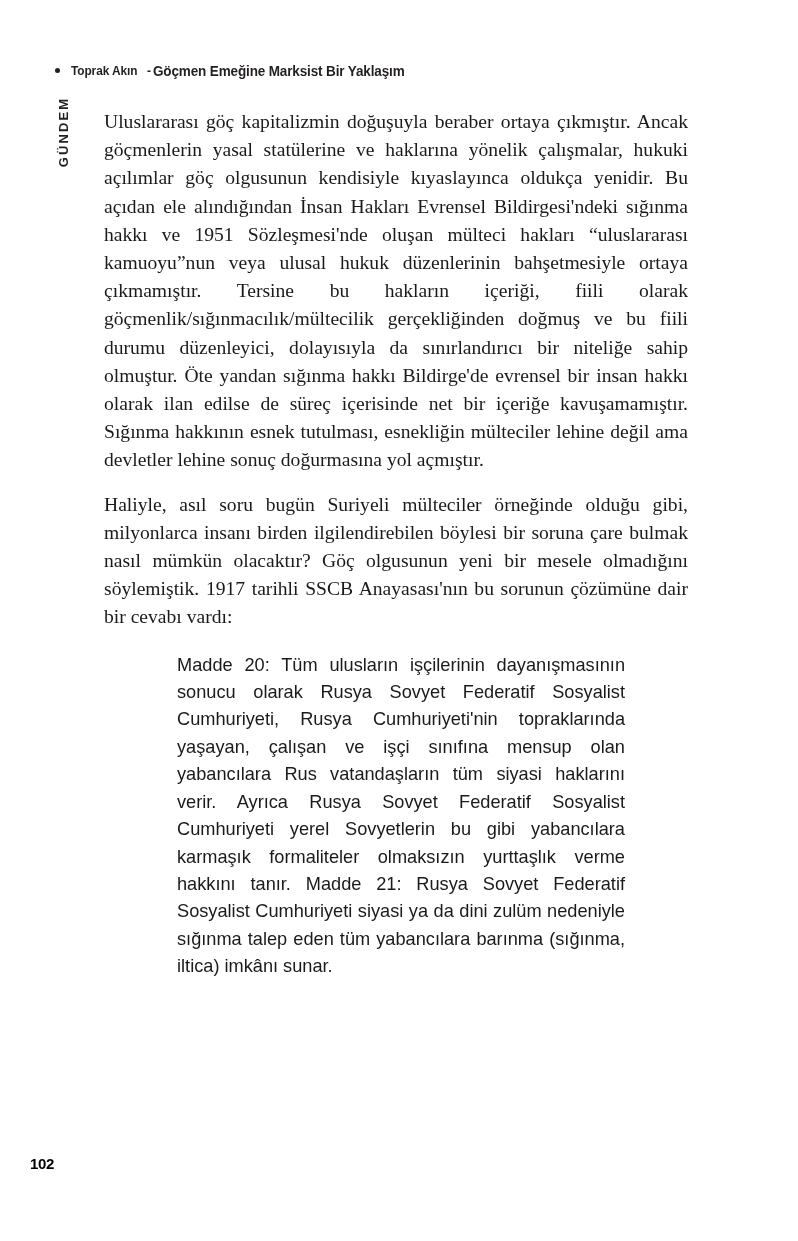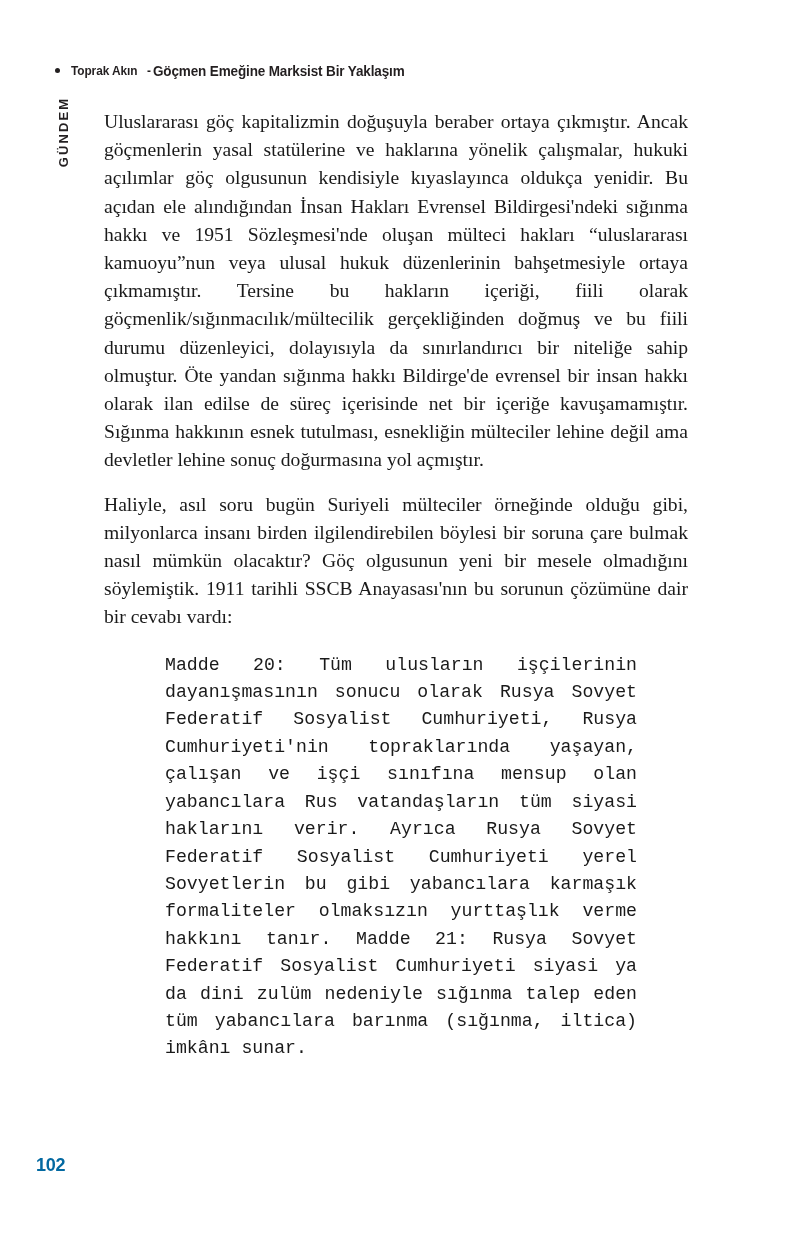--- a/index.html
+++ b/index.html
@@ -120,39 +120,39 @@
     hyphens: none;
   }
   p.body-par:last-child { margin-bottom: 0; }
 
   
   .blockquote {
     margin: 20px 0 0 61px;
     width: 472px;
   }
   .blockquote p {
-    margin: 0;
-    font-family: Liberation Mono, monospace;
+    margin: 12px;
+    font-family: Liberation Sans, sans-serif;
     font-size: 18.2px;
     line-height: 27.4px;
     text-align: justify;
     text-justify: inter-word;
     color: #1a1a1a;
   }
 
   
   .folio {
     position: absolute;
-    left: 36px;
+    left: 30px;
     top: 1155px;
     font-family: "Liberation Sans", "DejaVu Sans", sans-serif;
-    font-size: 18px;
+    font-size: 15px;
     font-weight: 700;
     letter-spacing: -0.3px;
-    color: #0369a1;
+    color: #000000;
   }
 </style>
 </head>
 <body>
 
 <div class="page">
 
   <div class="running-head">
     <span class="head-bullet"></span>
     <span class="head-author">Toprak Akın</span>
@@ -162,21 +162,21 @@
 
   <div class="section-tab">
     <span class="section-tab-inner">GÜNDEM</span>
   </div>
 
   <div class="content">
 
 
     <p class="body-par">Uluslararası göç kapitalizmin doğuşuyla beraber ortaya çıkmıştır. Ancak göçmenlerin yasal statülerine ve haklarına yönelik çalışmalar, hukuki açılımlar göç olgusunun kendisiyle kıyaslayınca oldukça yenidir. Bu açıdan ele alındığından İnsan Hakları Evrensel Bildirgesi'ndeki sığınma hakkı ve 1951 Sözleşmesi'nde oluşan mülteci hakları “uluslararası kamuoyu”nun veya ulusal hukuk düzenlerinin bahşetmesiyle ortaya çıkmamıştır. Tersine bu hakların içeriği, fiili olarak göçmenlik/sığınmacılık/mültecilik gerçekliğinden doğmuş ve bu fiili durumu düzenleyici, dolayısıyla da sınırlandırıcı bir niteliğe sahip olmuştur. Öte yandan sığınma hakkı Bildirge'de evrensel bir insan hakkı olarak ilan edilse de süreç içerisinde net bir içeriğe kavuşamamıştır. Sığınma hakkının esnek tutulması, esnekliğin mülteciler lehine değil ama devletler lehine sonuç doğurmasına yol açmıştır.</p>
 
-    <p class="body-par">Haliyle, asıl soru bugün Suriyeli mülteciler örneğinde olduğu gibi, milyonlarca insanı birden ilgilendirebilen böylesi bir soruna çare bulmak nasıl mümkün olacaktır? Göç olgusunun yeni bir mesele olmadığını söylemiştik. 1911 tarihli SSCB Anayasası'nın bu sorunun çözümüne dair bir cevabı vardı:</p>
+    <p class="body-par">Haliyle, asıl soru bugün Suriyeli mülteciler örneğinde olduğu gibi, milyonlarca insanı birden ilgilendirebilen böylesi bir soruna çare bulmak nasıl mümkün olacaktır? Göç olgusunun yeni bir mesele olmadığını söylemiştik. 1917 tarihli SSCB Anayasası'nın bu sorunun çözümüne dair bir cevabı vardı:</p>
 
     <div class="blockquote">
       <p>Madde 20: Tüm ulusların işçilerinin dayanışmasının sonucu olarak Rusya Sovyet Federatif Sosyalist Cumhuriyeti, Rusya Cumhuriyeti'nin topraklarında yaşayan, çalışan ve işçi sınıfına mensup olan yabancılara Rus vatandaşların tüm siyasi haklarını verir. Ayrıca Rusya Sovyet Federatif Sosyalist Cumhuriyeti yerel Sovyetlerin bu gibi yabancılara karmaşık formaliteler olmaksızın yurttaşlık verme hakkını tanır. Madde 21: Rusya Sovyet Federatif Sosyalist Cumhuriyeti siyasi ya da dini zulüm nedeniyle sığınma talep eden tüm yabancılara barınma (sığınma, iltica) imkânı sunar.</p>
     </div>
 
   </div>
 
   <div class="folio">102</div>
 
 </div>

